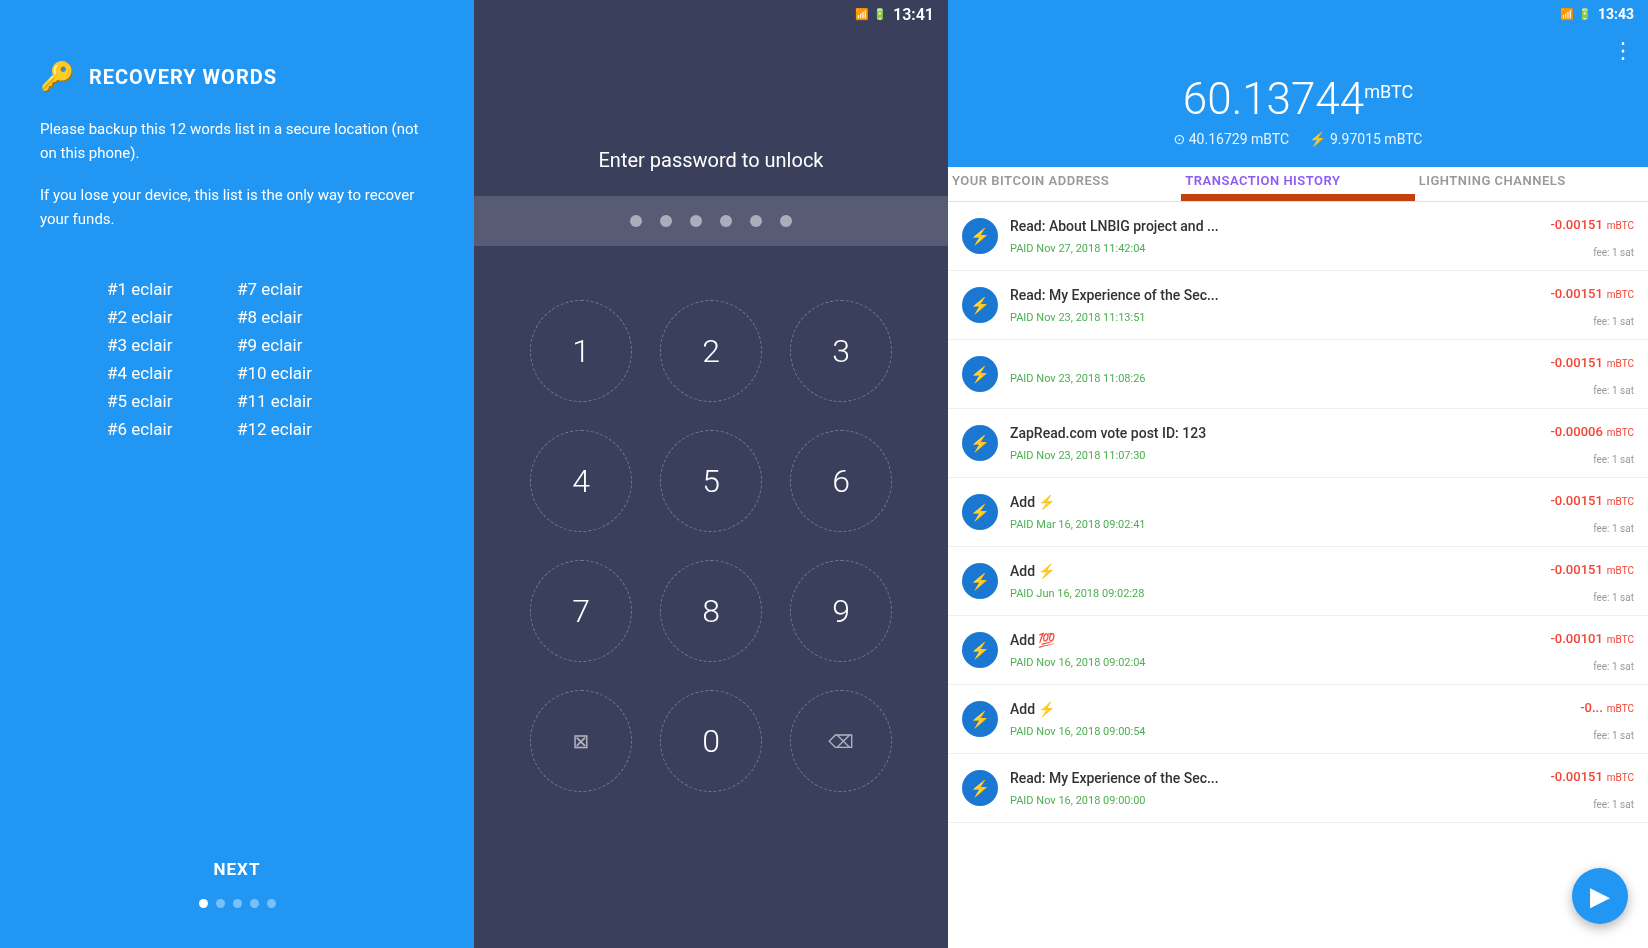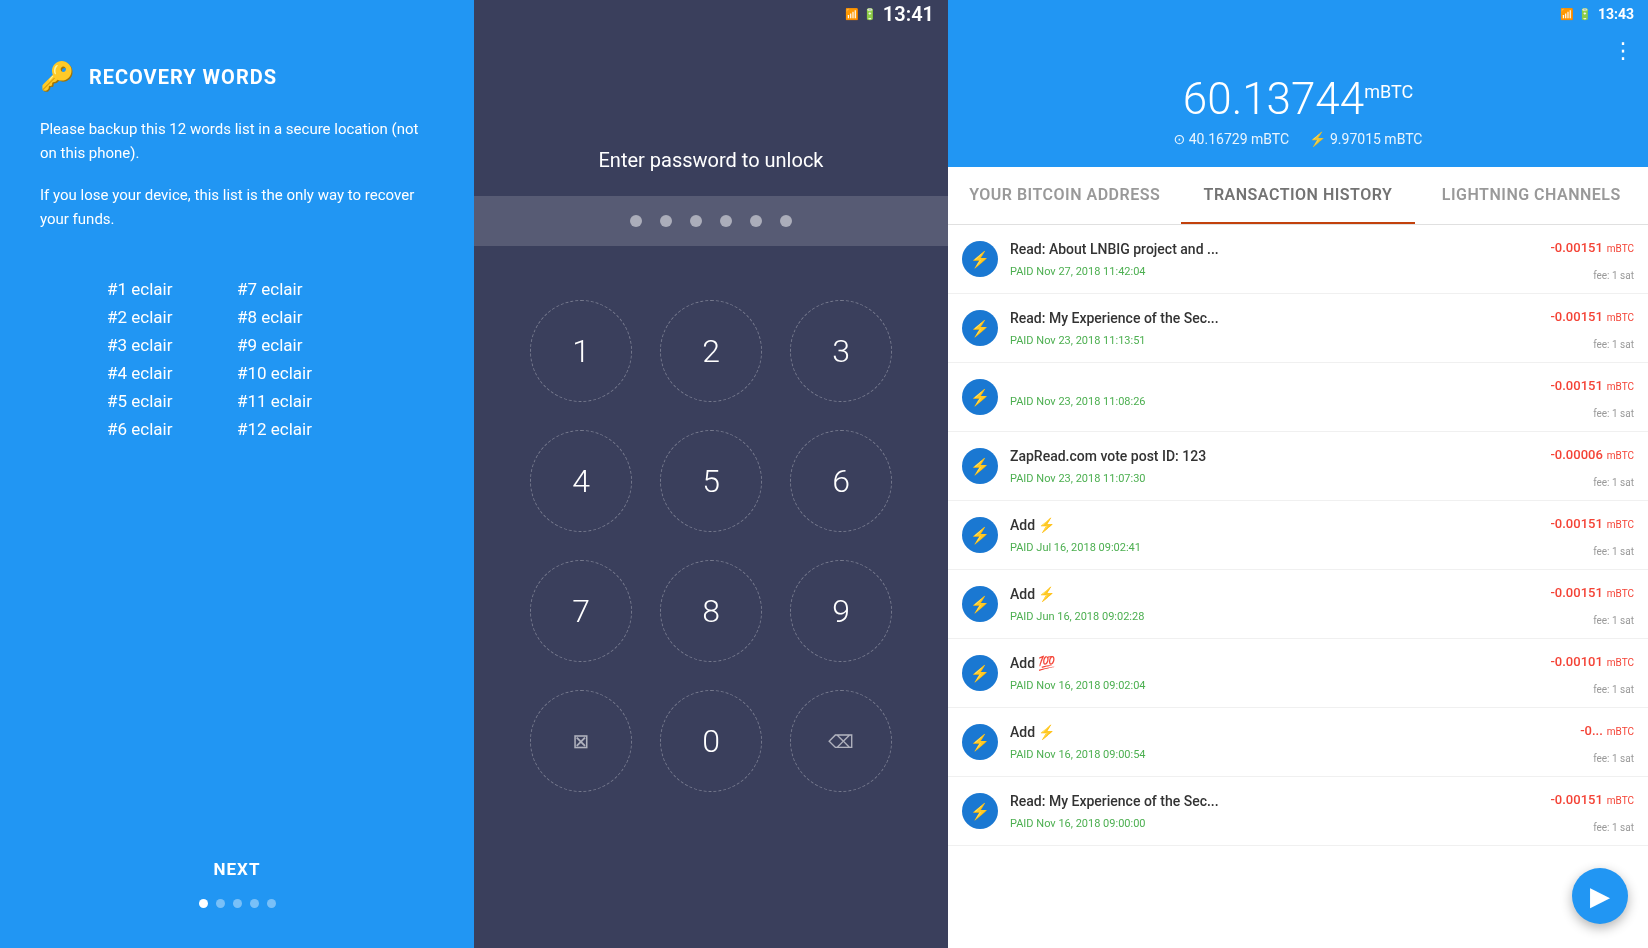--- a/index.html
+++ b/index.html
@@ -96,21 +96,21 @@
       display: flex;
       justify-content: flex-end;
       align-items: center;
       padding: 0 14px;
       font-size: 13px;
       color: white;
       gap: 6px;
     }
     .screen2 .status-bar .time {
       font-weight: 600;
-      font-size: 20px;
+      font-size: 16px;
     }
     .screen2 .unlock-label {
       margin-top: 120px;
       font-size: 20px;
       color: white;
       font-weight: 400;
     }
     .screen2 .pin-display {
       margin-top: 24px;
       width: 100%;
@@ -216,32 +216,31 @@
       color: rgba(255,255,255,0.9);
       font-size: 14px;
     }
     .screen3 .tabs {
       display: flex;
       background: white;
       border-bottom: 1px solid #e0e0e0;
     }
     .screen3 .tab {
       flex: 1;
-      text-align: center;
-      padding: 18px 4px;
-      font-size: 16px;
+      padding: 6px 4px;
+      font-size: 13px;
       font-weight: 600;
       color: #999;
       cursor: pointer;
       letter-spacing: 0.5px;
       border-bottom: 2px solid transparent;
     }
     .screen3 .tab.active {
-      color: #737373;
-      border-bottom: 2px solid #c2410c;
+      color: #8b5cf6;
+      border-bottom: 7px solid #c2410c;
     }
     .screen3 .tx-list {
       flex: 1;
       overflow-y: auto;
       background: white;
     }
     .screen3 .tx-item {
       display: flex;
       align-items: center;
       padding: 12px 14px;
@@ -471,21 +470,21 @@
         <span class="amount-val">-0.00006</span>
         <span class="amount-unit"> mBTC</span>
       </div>
       <div class="fee">fee: 1 sat</div>
     </div>
   </div>
       <div class="tx-item">
     <div class="tx-icon">⚡</div>
     <div class="tx-info">
       <div class="tx-title">Add ⚡</div>
-      <div class="tx-date">PAID Jul 16, 2018 09:02:41</div>
+      <div class="tx-date">PAID Mar 16, 2018 09:02:41</div>
     </div>
     <div class="tx-amount">
       <div>
         <span class="amount-val">-0.00151</span>
         <span class="amount-unit"> mBTC</span>
       </div>
       <div class="fee">fee: 1 sat</div>
     </div>
   </div>
       <div class="tx-item">

